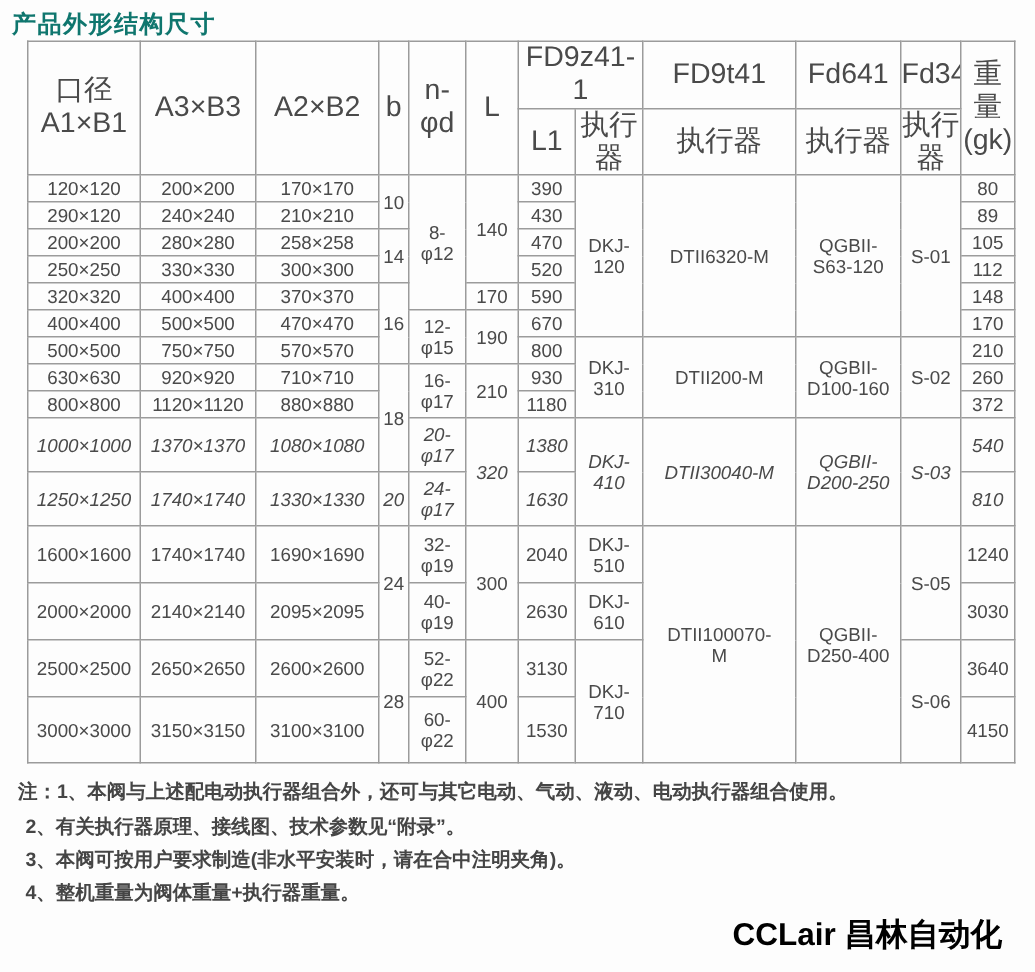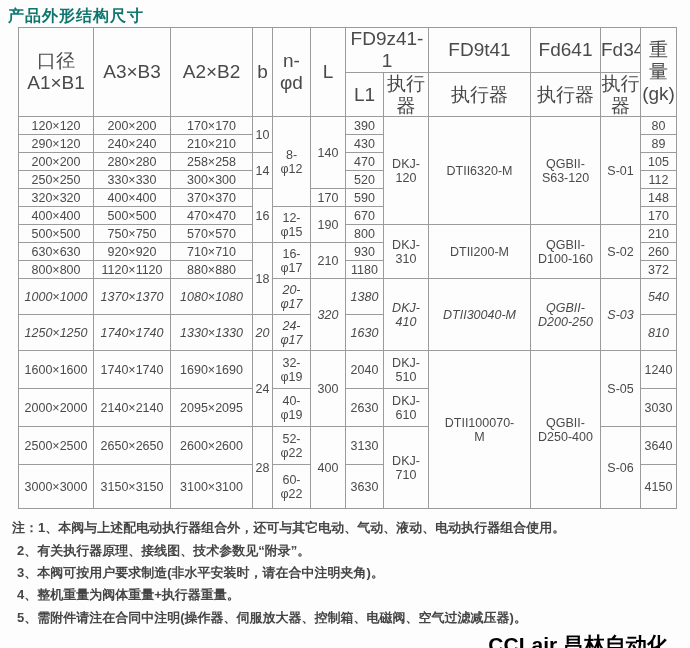--- a/index.html
+++ b/index.html
@@ -224,28 +224,27 @@
 710</td>
         <td rowspan="2">S-06</td>
         <td>3640</td>
       </tr>
       <tr class="h44">
         <td>3000×3000</td>
         <td>3150×3150</td>
         <td>3100×3100</td>
         <td>60-
 φ22</td>
-        <td>3630</td>
+        <td>1530</td>
         <td>4150</td>
       </tr>
     </tbody>
   </table>
 
   <div class="notes">
     <p>注：1、本阀与上述配电动执行器组合外，还可与其它电动、气动、液动、电动执行器组合使用。</p>
     <p>2、有关执行器原理、接线图、技术参数见“附录”。</p>
     <p>3、本阀可按用户要求制造(非水平安装时，请在合中注明夹角)。</p>
     <p>4、整机重量为阀体重量+执行器重量。</p>
-    <p>5、需附件请注在合同中注明(操作器、伺服放大器、控制箱、电磁阀、空气过滤减压器)。</p>
   </div>
 
   <div class="brand">CCLair 昌林自动化</div>
 </div>
 
 </body></html>

